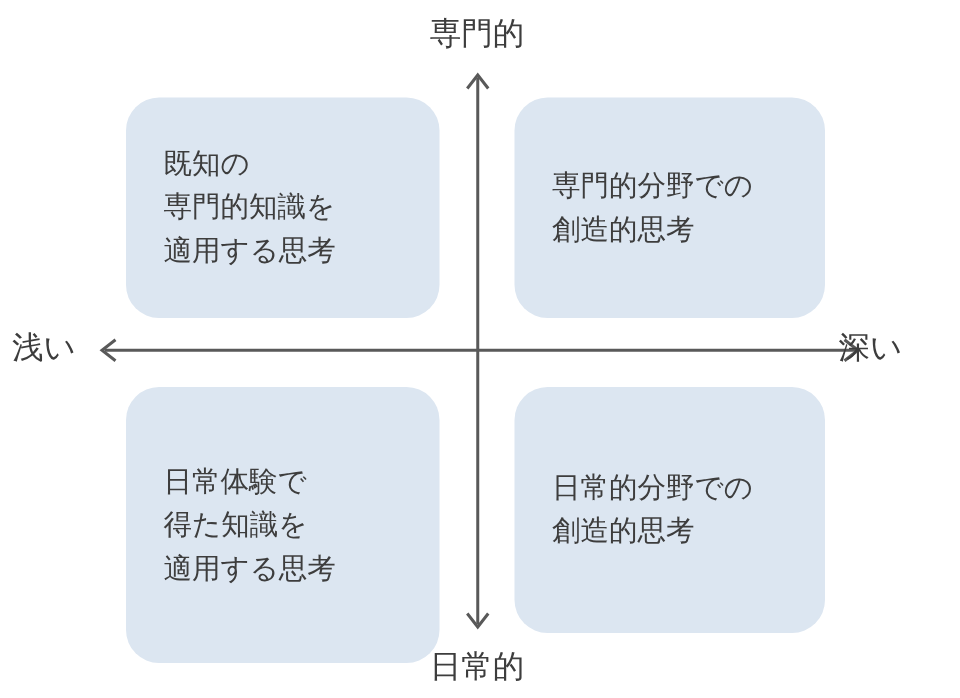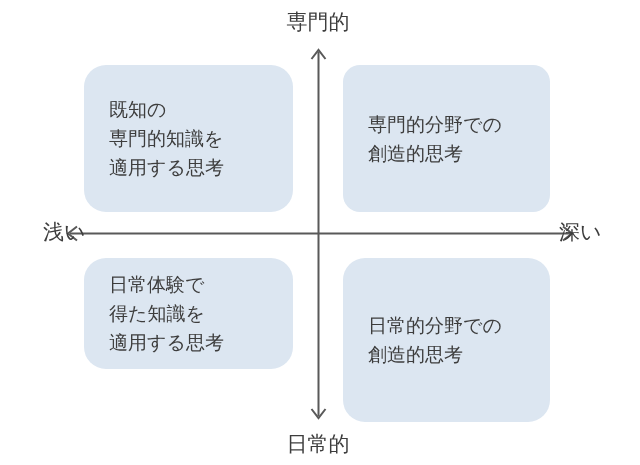--- a/index.html
+++ b/index.html
@@ -38,32 +38,32 @@
     padding-right: 10px;
   }
   .quad-box .quad-text {
     font-size: 19px;
     line-height: 29px;
     color: #3d3d3d;
     white-space: pre-line;
     text-align: left;
   }
   .box-tl { left: 84px;  top: 65px;  width: 209px; height: 147px; }
-  .box-tr { left: 343px; top: 65px;  width: 207px; height: 147px; border-radius: 17px; }
-  .box-bl { left: 84px;  top: 258px; width: 209px; height: 111px; }
+  .box-tr { left: 343px; top: 65px;  width: 207px; height: 147px; }
+  .box-bl { left: 84px;  top: 258px; width: 209px; height: 184px; }
   .box-br { left: 343px; top: 258px; width: 207px; height: 164px; }
   .axis-label {
     position: absolute;
     font-size: 21px;
     color: #3d3d3d;
     white-space: nowrap;
   }
   .label-top    { left: 318px; top: 8px;   transform: translateX(-50%); }
   .label-bottom { left: 318px; top: 430px; transform: translateX(-50%); }
-  .label-left   { left: 8px;   top: 233px; transform: translateY(-54%); margin-left: 35px; }
+  .label-left   { left: 8px;   top: 233px; transform: translateY(-54%); }
   .label-right  { left: 559px; top: 233px; transform: translateY(-54%); }
 </style>
 </head>
 <body>
 
 <div class="canvas">
 
   <svg class="axis-svg" viewBox="0 0 640 465" aria-hidden="true">
 
     <line x1="318.5" y1="52" x2="318.5" y2="416"></line>

